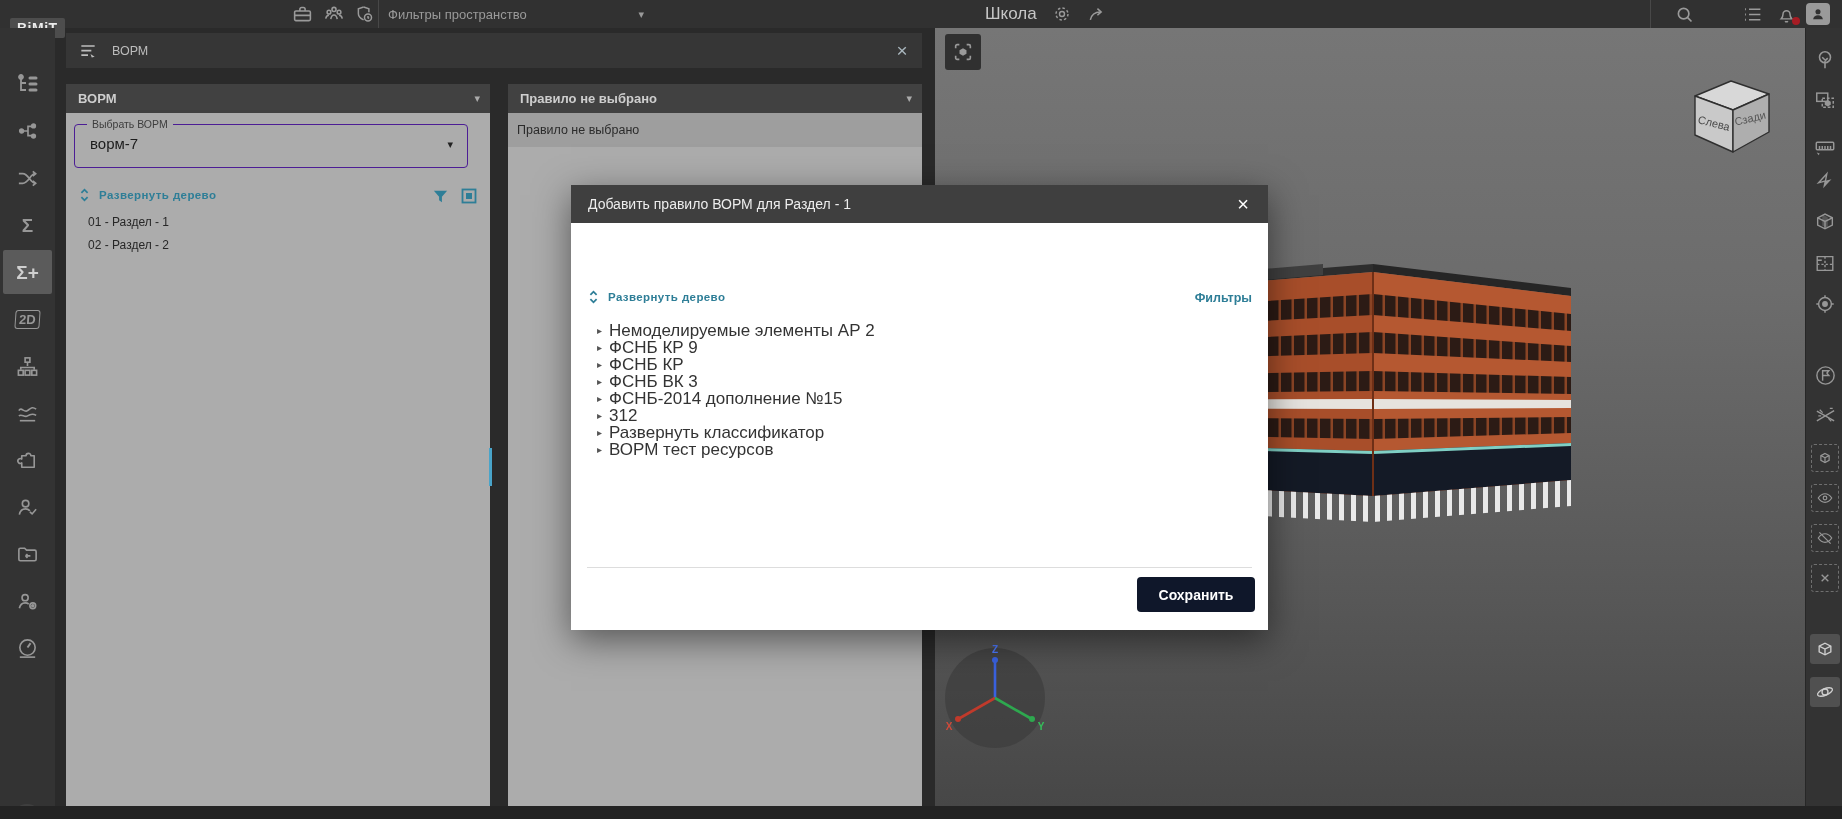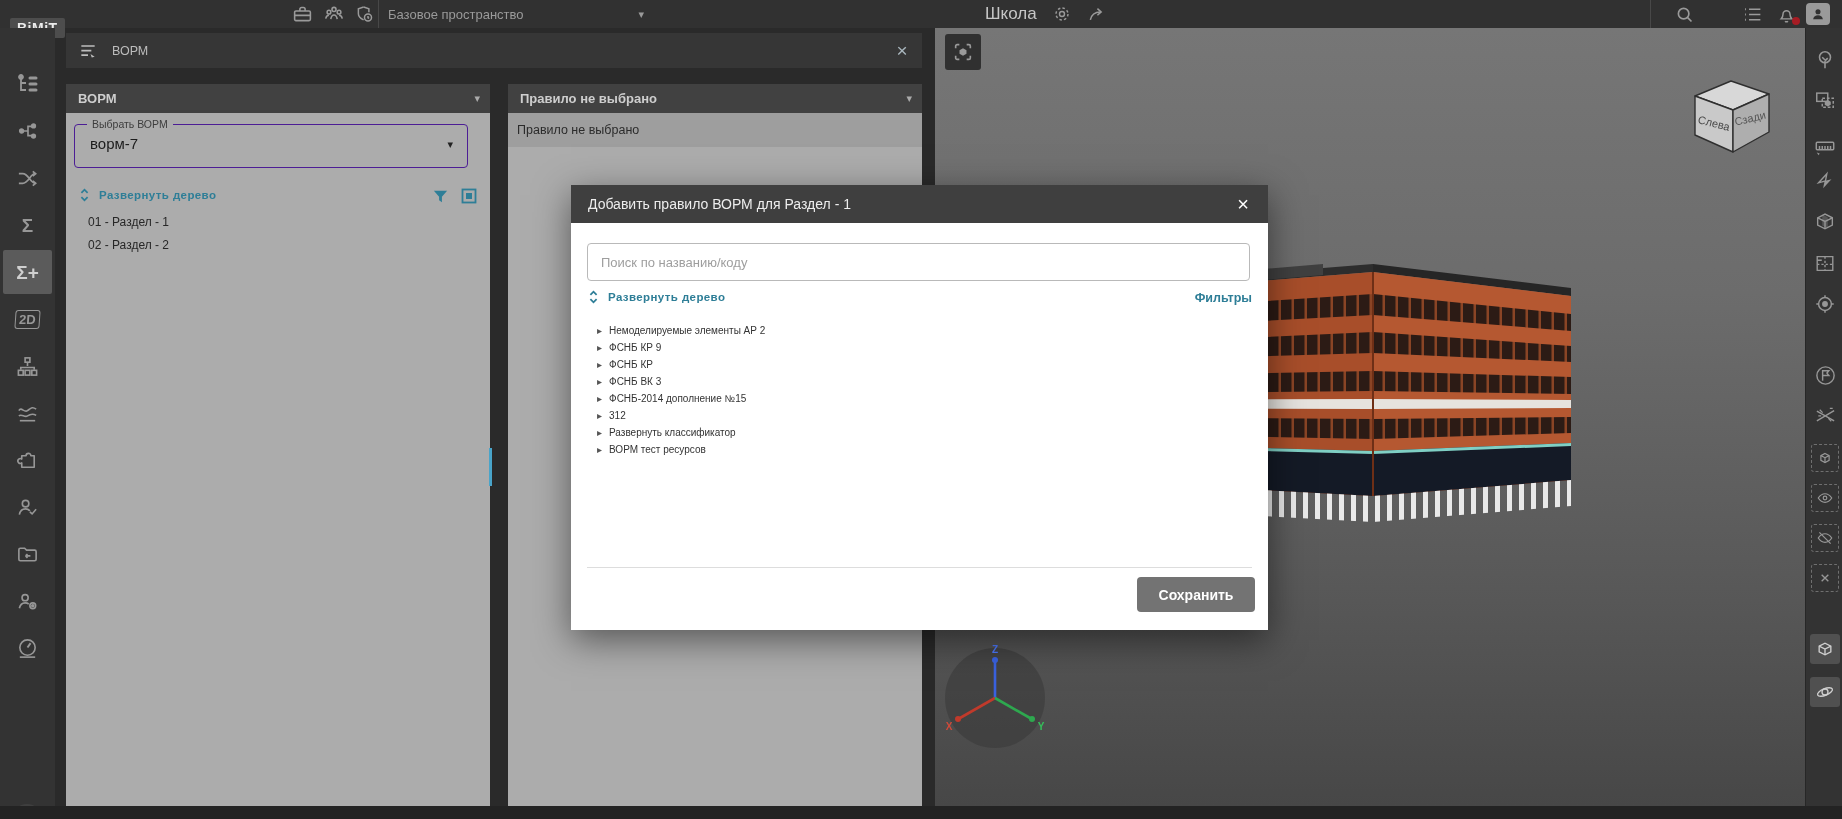--- a/index.html
+++ b/index.html
@@ -81,23 +81,23 @@
           display:flex;align-items:center;justify-content:center;cursor:pointer;}
   .msearch{position:absolute;left:16px;top:58px;width:663px;height:38px;box-sizing:border-box;
            border:1px solid #b9b9b9;border-radius:4px;padding:0 13px;font-size:13px;color:#333;
            font-family:"Liberation Sans",sans-serif;outline:none;}
   .msearch::placeholder{color:#9e9e9e;}
   .m-expand{position:absolute;left:16px;top:104px;display:flex;align-items:center;gap:8px;cursor:pointer;}
   .m-filters{position:absolute;right:16px;top:106px;color:#2e7e97;font-size:12.5px;font-weight:600;cursor:pointer;}
   .mrow{position:absolute;left:16px;height:17px;display:flex;align-items:center;gap:7px;
         padding-left:10px;cursor:pointer;}
   .mrow .caret{color:#555;font-size:10px;line-height:1;}
-  .mrow .mlabel{font-size:10px;color:#333;}
+  .mrow .mlabel{font-size:17px;color:#333;}
   .mdivider{position:absolute;left:16px;right:16px;top:382px;height:1px;background:#dddddd;}
-  .save-btn{position:absolute;left:566px;top:392px;width:118px;height:35px;background:#737373;
+  .save-btn{position:absolute;left:566px;top:392px;width:118px;height:35px;background:#0f172a;
             border:none;border-radius:4px;color:#fff;font-size:14px;font-weight:600;cursor:pointer;
             font-family:"Liberation Sans",sans-serif;}
 
   .bottom-strip{left:0;top:806px;width:1842px;height:13px;background:#232323;}
 </style>
 </head>
 <body>
 
 <div class="app">
 
@@ -122,21 +122,21 @@
       <svg width="21" height="21" viewBox="0 0 24 24" fill="none" stroke="#9a9a9a" stroke-width="1.7">
         <path d="M11 3.5L5 5.5v5.5c0 3.6 2.4 5.4 6 7.2"></path>
           <path d="M11 3.5l6 2v4"></path>
         <circle cx="16" cy="15.5" r="4"></circle>
           <path d="M16 13.8v1.9l1.3.8"></path>
       </svg>
     </div>
     <div class="abs tbsep" style="left:378px"></div>
 
     <div class="abs wsel">
-      <span>Базовое пространство</span>
+      <span>Фильтры пространство</span>
       <span class="chev">▾</span>
     </div>
 
     <div class="abs title-group">
       <span class="proj-title">Школа</span>
       <span>
         <svg width="20" height="20" viewBox="0 0 24 24" fill="none" stroke="#9a9a9a" stroke-width="1.7">
           <circle cx="12" cy="12" r="3"></circle>
             <circle cx="12" cy="12" r="7.2" stroke-dasharray="3 2.6"></circle>
         </svg>
@@ -481,21 +481,20 @@
           <ellipse cx="12" cy="12" rx="9.5" ry="4" transform="rotate(-22 12 12)"></ellipse>
       </svg>
     </div>
   </div>
 
   <div class="abs modal">
     <div class="mhead">
       <span class="mtitle">Добавить правило ВОРМ для Раздел - 1</span>
       <span class="mclose">×</span>
     </div>
-    <input class="msearch" type="text" placeholder="Поиск по названию/коду" style="">
     <div class="m-expand">
       <svg width="13" height="16" viewBox="0 0 14 18" fill="none" stroke="#2e7e97" stroke-width="2">
         <path d="M3.5 6.5L7 3l3.5 3.5M3.5 11.5L7 15l3.5-3.5"></path>
       </svg>
       <span class="teal-link">Развернуть дерево</span>
     </div>
     <span class="m-filters">Фильтры</span>
 
     <div class="mrow" style="top:137px">
       <span class="caret">▸</span>

